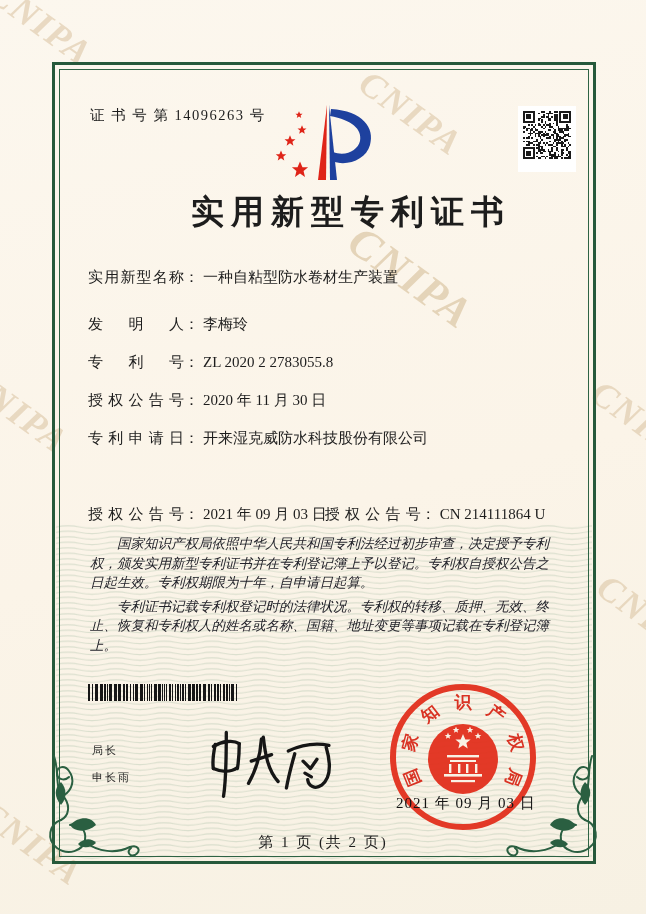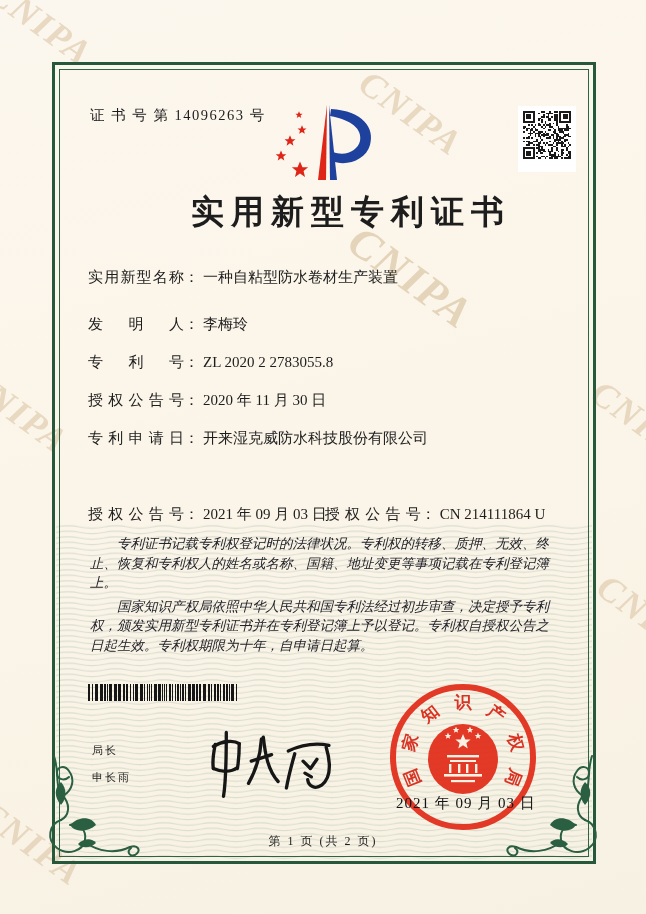--- a/index.html
+++ b/index.html
@@ -61,21 +61,21 @@
     position:absolute;left:50%;top:50%;width:20px;height:20px;margin:-10px 0 0 -10px;
     text-align:center;line-height:20px;font-size:17px;font-weight:bold;color:#d8291a;
     font-family:"Liberation Serif",serif;
   }
   .seal-date{
     position:absolute;left:396px;top:794px;width:176px;z-index:6;
     font-size:15px;letter-spacing:1px;color:#141414;white-space:nowrap;
   }
   .page-no{
     position:absolute;left:0;top:833px;width:100%;text-align:center;
-    font-size:12px;letter-spacing:2px;z-index:4;
+    font-size:15px;letter-spacing:2px;z-index:4;
   }
   .footer-note{
     position:absolute;left:0;top:869px;width:100%;text-align:center;
     font-size:13px;letter-spacing:3px;z-index:4;
   }
 </style>
 </head>
 <body>
 
 <div class="page">
@@ -472,22 +472,22 @@
   <div class="row" style="top:505px">
     <span class="pair-first">
       <span class="flabel">授权公告号</span><span class="colon">：</span><span class="fvalue">2021 年 09 月 03 日</span>
     </span>
     <span class="pair-second">
       <span class="flabel">授权公告号</span><span class="colon">：</span><span class="fvalue">CN 214111864 U</span>
     </span>
   </div>
 
   <div class="body-text">
+    <p>国家知识产权局依照中华人民共和国专利法经过初步审查，决定授予专利权，颁发实用新型专利证书并在专利登记簿上予以登记。专利权自授权公告之日起生效。专利权期限为十年，自申请日起算。</p>
     <p>专利证书记载专利权登记时的法律状况。专利权的转移、质押、无效、终止、恢复和专利权人的姓名或名称、国籍、地址变更等事项记载在专利登记簿上。</p>
-    <p>国家知识产权局依照中华人民共和国专利法经过初步审查，决定授予专利权，颁发实用新型专利证书并在专利登记簿上予以登记。专利权自授权公告之日起生效。专利权期限为十年，自申请日起算。</p>
   </div>
 
   <div class="barcode">
       <i style="width: 2px; margin-right: 2px;"></i>
       <i style="width: 1px; margin-right: 2px;"></i>
       <i style="width: 3px; margin-right: 2px;"></i>
       <i style="width: 3px; margin-right: 1px;"></i>
       <i style="width: 2px; margin-right: 1px;"></i>
       <i style="width: 1px; margin-right: 1px;"></i>
       <i style="width: 3px; margin-right: 2px;"></i>

